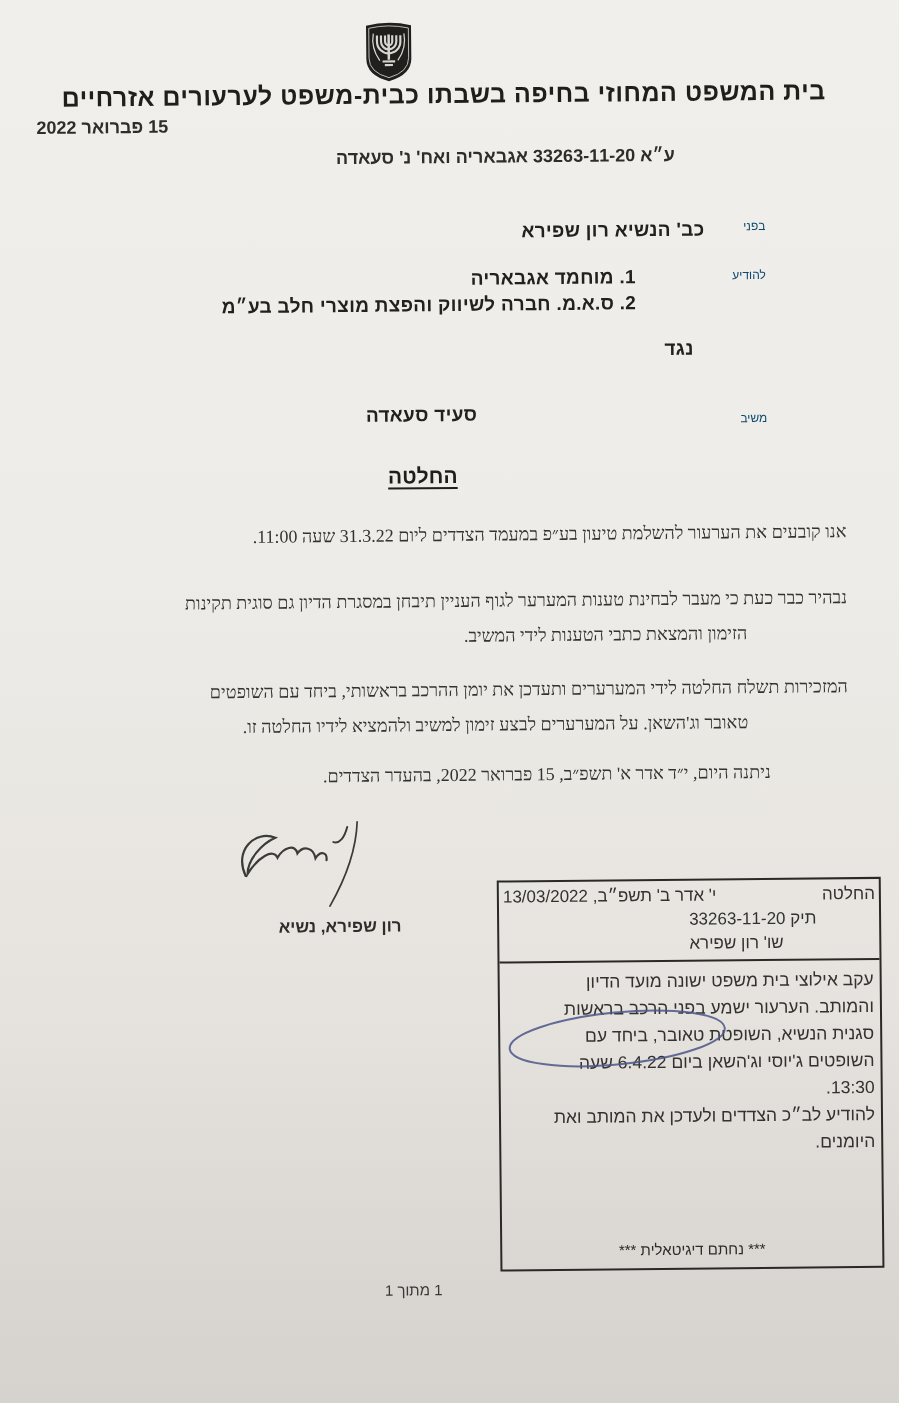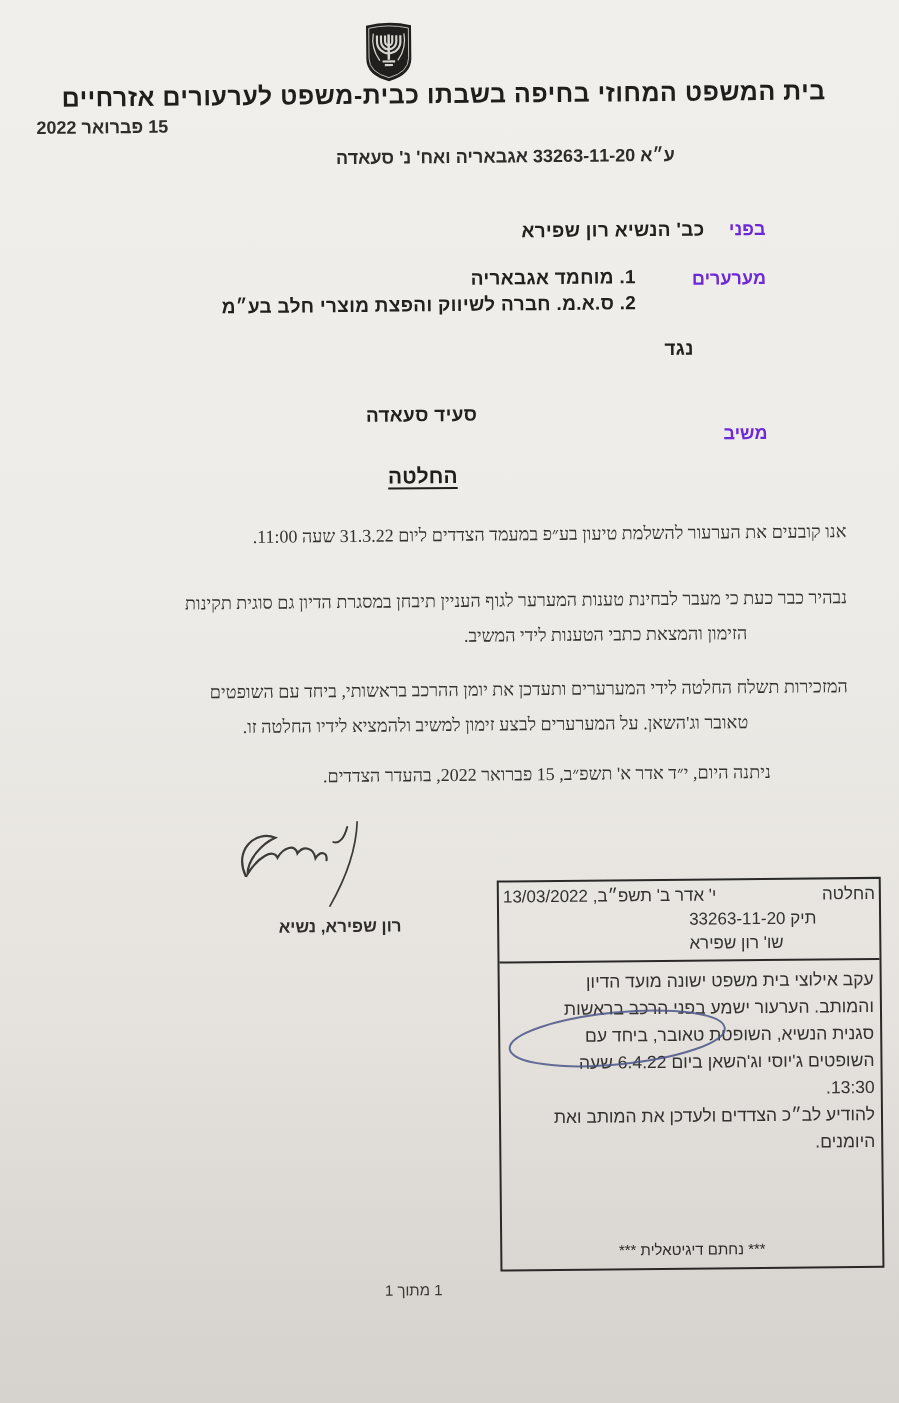--- a/index.html
+++ b/index.html
@@ -12,21 +12,21 @@
   .page{position:absolute;inset:0;transform:rotate(-0.55deg);transform-origin:50% 50%;}
   .abs{position:absolute;}
 
   .court-header{
     top:80px;left:0;width:899px;text-align:center;white-space:nowrap;
     font-size:25px;font-weight:bold;letter-spacing:0.5px;color:#1f1e1c;
   }
   .date-top{top:114px;left:42px;font-size:18px;font-weight:bold;}
   .case-line{top:147px;right:219px;font-size:18px;font-weight:bold;}
 
-  .lbl{font-size:18px;font-weight:bold;color:#6d28d9;}
+  .lbl{font-size:12px;font-weight:normal;color:#0c4a6e;}
   .party{font-size:19px;font-weight:bold;letter-spacing:0.3px;color:#22211f;white-space:nowrap;}
 
   .decision-title{
     top:464px;left:0;width:850px;text-align:center;
     font-size:21px;font-weight:bold;color:#1f1e1c;
     text-decoration:underline;text-underline-offset:4px;text-decoration-thickness:2px;
   }
 
   .body-para{
     left:42px;right:51px;direction:rtl;text-align:right;white-space:pre-line;
@@ -76,27 +76,27 @@
     </svg>
   </div>
 
   <div class="abs court-header">בית המשפט המחוזי בחיפה בשבתו כבית-משפט לערעורים אזרחיים</div>
   <div class="abs date-top" dir="rtl">15 פברואר 2022</div>
   <div class="abs case-line" dir="rtl">ע״א 33263-11-20 אגבאריה ואח' נ' סעאדה</div>
 
   <div class="abs lbl" dir="rtl" style="top:222px;right:129px;">בפני</div>
   <div class="abs party" dir="rtl" style="top:221px;right:190px;">כב' הנשיא רון שפירא</div>
 
-  <div class="abs lbl" dir="rtl" style="top:271px;right:129px;">מערערים</div>
+  <div class="abs lbl" dir="rtl" style="top:271px;right:129px;">להודיע</div>
   <div class="abs party" dir="rtl" style="top:268px;right:259px;">1. מוחמד אגבאריה</div>
   <div class="abs party" dir="rtl" style="top:294px;right:259px;">2. ס.א.מ. חברה לשיווק והפצת מוצרי חלב בע״מ</div>
 
   <div class="abs party" dir="rtl" style="top:340px;right:202px;">נגד</div>
 
-  <div class="abs lbl" dir="rtl" style="top:426px;right:129px;">משיב</div>
+  <div class="abs lbl" dir="rtl" style="top:414px;right:129px;">משיב</div>
   <div class="abs party" dir="rtl" style="top:404px;right:419px;">סעיד סעאדה</div>
 
   <div class="abs decision-title">החלטה</div>
 
   <div class="abs body-para hang" style="top:518px;">אנו קובעים את הערעור להשלמת טיעון בע״פ במעמד הצדדים ליום 31.3.22 שעה 11:00.</div>
   <div class="abs body-para hang" style="top:584px;">נבהיר כבר כעת כי מעבר לבחינת טענות המערער לגוף העניין תיבחן במסגרת הדיון גם סוגית תקינות
 הזימון והמצאת כתבי הטענות לידי המשיב.</div>
   <div class="abs body-para hang" style="top:673px;">המזכירות תשלח החלטה לידי המערערים ותעדכן את יומן ההרכב בראשותי, ביחד עם השופטים
 טאובר וג'השאן.  על המערערים לבצע זימון למשיב ולהמציא לידיו החלטה זו.</div>
   <div class="abs body-para given" style="top:758px;">ניתנה היום,  י״ד אדר א' תשפ״ב, 15 פברואר 2022, בהעדר הצדדים.</div>

